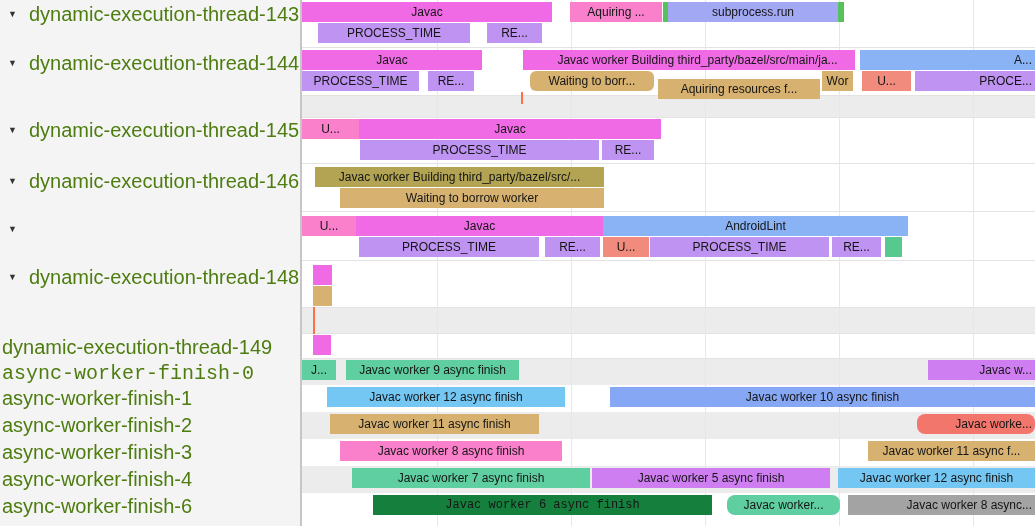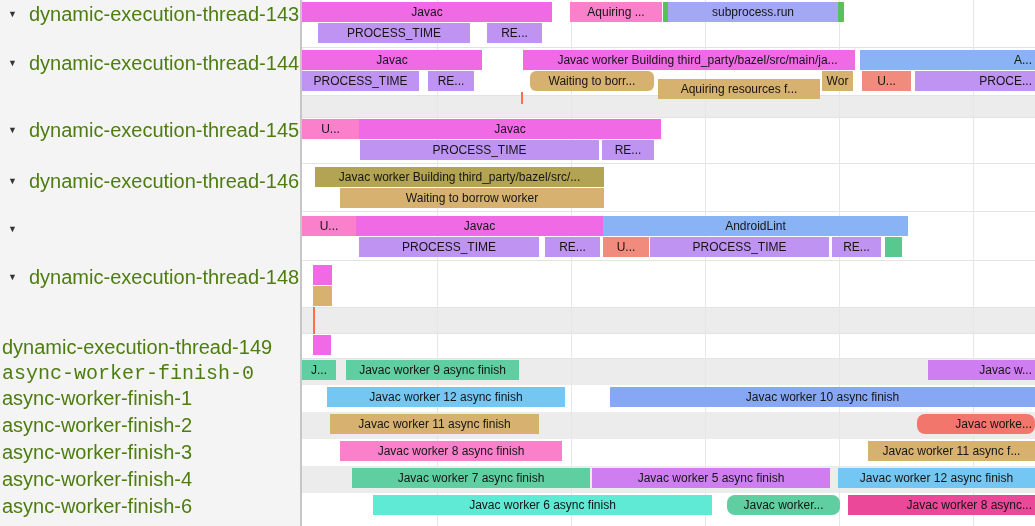--- a/index.html
+++ b/index.html
@@ -136,19 +136,19 @@
       <div class="slice align-right" style="left: 626px; width: 107px; top: 360px; background: rgb(207, 126, 242);">Javac w...</div>
       <div class="slice" style="left: 25px; width: 238px; top: 387px; background: rgb(116, 198, 243);">Javac worker 12 async finish</div>
       <div class="slice" style="left: 308px; width: 425px; top: 387px; background: rgb(133, 167, 244);">Javac worker 10 async finish</div>
       <div class="slice" style="left: 28px; width: 209px; top: 414px; background: rgb(215, 177, 112);">Javac worker 11 async finish</div>
       <div class="slice align-right" style="left: 615px; width: 118px; top: 414px; background: rgb(243, 118, 109); border-radius: 8px;">Javac worke...</div>
       <div class="slice" style="left: 38px; width: 222px; top: 441px; background: rgb(250, 128, 203);">Javac worker 8 async finish</div>
       <div class="slice" style="left: 566px; width: 167px; top: 441px; background: rgb(215, 177, 112);">Javac worker 11 async f...</div>
       <div class="slice" style="left: 50px; width: 238px; top: 468px; background: rgb(95, 207, 161);">Javac worker 7 async finish</div>
       <div class="slice" style="left: 290px; width: 238px; top: 468px; background: rgb(207, 126, 242);">Javac worker 5 async finish</div>
       <div class="slice" style="left: 536px; width: 197px; top: 468px; background: rgb(116, 198, 243);">Javac worker 12 async finish</div>
-      <div class="slice" style="left: 71px; width: 339px; top: 495px; background: #5eead4;">Javac worker 6 async finish</div>
+      <div class="slice" style="left: 71px; width: 339px; top: 495px; background: #15803d; font-family: Liberation Mono, monospace;">Javac worker 6 async finish</div>
       <div class="slice" style="left: 425px; width: 113px; top: 495px; background: rgb(95, 207, 161); border-radius: 8px;">Javac worker...</div>
-      <div class="slice align-right" style="left: 546px; width: 187px; top: 495px; background: #ec4899; padding-left: 28px;">Javac worker 8 async...</div>
+      <div class="slice align-right" style="left: 546px; width: 187px; top: 495px; background: #a3a3a3; padding-left: 28px;">Javac worker 8 async...</div>
       <div class="marker" style="left: 219px; top: 92px; height: 12px; background: rgb(255, 112, 67);"></div>
       <div class="marker" style="left: 11px; top: 307px; height: 27px; background: rgb(255, 112, 67);"></div>
     </div>
 </div>
 
 </body></html>

